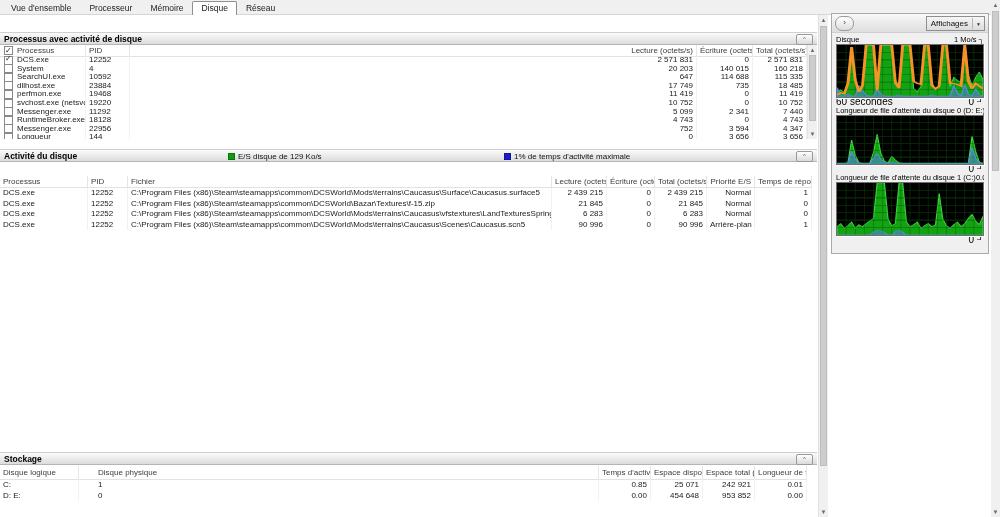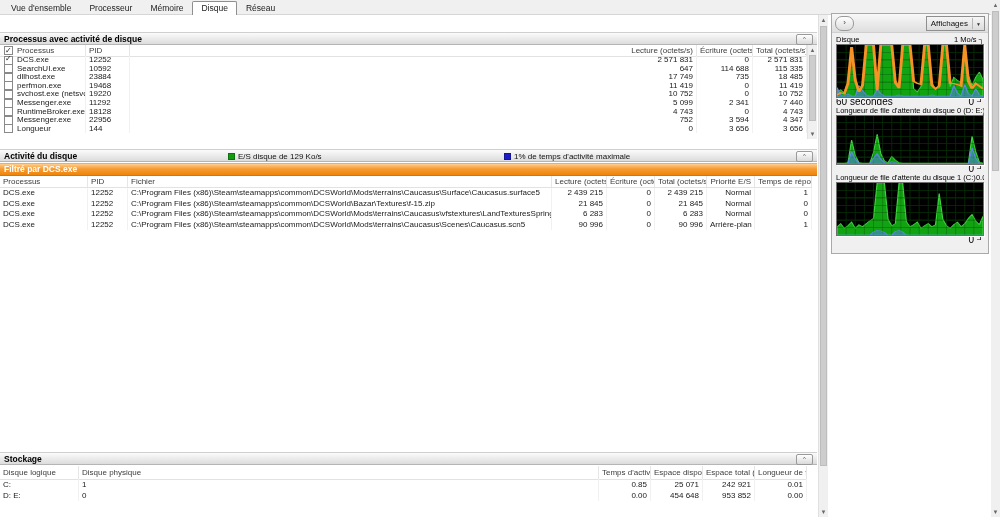--- a/index.html
+++ b/index.html
@@ -56,21 +56,21 @@
   .t2 .c-write,.t2w .c-write{width:48px;}
   .t2 .c-total,.t2w .c-total{width:52px;}
   .t2 .c-prio,.t2w .c-prio{width:48px;text-align:right;}
   .t2 .c-resp,.t2w .c-resp{width:57px;text-align:right;}
   
   .t3w{position:absolute;left:0;top:451px;width:807px;}
   .t3body{position:absolute;left:0;top:13px;width:807px;}
   .t3w .thead-row{height:13px;line-height:13px;}
   .t3 .trow{height:11px;line-height:11px;}
   .t3 .c-logical,.t3w .c-logical{width:79px;}
-  .t3 .c-physical,.t3w .c-physical{flex:1;}
+  .t3 .c-physical,.t3w .c-physical{flex:1;margin-left:16px;}
   .t3 .c-time,.t3w .c-time{width:52px;}
   .t3 .c-avail,.t3w .c-avail{width:52px;}
   .t3 .c-total,.t3w .c-total{width:52px;}
   .t3 .c-queue,.t3w .c-queue{width:52px;}
   
   .vscroll{position:absolute;background:#f0f0f0;}
   .vscroll .arr{position:absolute;left:0;width:100%;height:10px;color:#6a6a6a;font-size:6px;text-align:center;line-height:10px;}
   .vscroll .thumb{position:absolute;left:1px;right:1px;background:#cdcdcd;border:1px solid #bdbdbd;box-sizing:border-box;}
   .t1scroll{left:807px;top:30px;width:10px;height:94px;border-left:1px solid #e4e4e4;box-sizing:border-box;}
   .mainscroll{left:818px;top:15px;width:10px;height:502px;border-left:1px solid #e0e0e0;box-sizing:border-box;}
@@ -124,20 +124,29 @@
           <div class="c c-check"><span class="cb on"></span></div>
           <div class="c c-name">DCS.exe</div>
           <div class="c c-pid">12252</div>
           <div class="c c-sp"></div>
           <div class="c c-read num">2 571 831</div>
           <div class="c c-write num">0</div>
           <div class="c c-total num">2 571 831</div>
         </div>
         <div class="trow">
           <div class="c c-check"><span class="cb"></span></div>
+          <div class="c c-name">System</div>
+          <div class="c c-pid">4</div>
+          <div class="c c-sp"></div>
+          <div class="c c-read num">20 203</div>
+          <div class="c c-write num">140 015</div>
+          <div class="c c-total num">160 218</div>
+        </div>
+        <div class="trow">
+          <div class="c c-check"><span class="cb"></span></div>
           <div class="c c-name">SearchUI.exe</div>
           <div class="c c-pid">10592</div>
           <div class="c c-sp"></div>
           <div class="c c-read num">647</div>
           <div class="c c-write num">114 688</div>
           <div class="c c-total num">115 335</div>
         </div>
         <div class="trow">
           <div class="c c-check"><span class="cb"></span></div>
           <div class="c c-name">dllhost.exe</div>
@@ -214,21 +223,20 @@
     <span class="legend-item" style="left:228px;">
       <span class="legend-swatch" style="background:#129b12;"></span>
       <span>E/S disque de 129 Ko/s</span>
     </span>
     <span class="legend-item" style="left:504px;">
       <span class="legend-swatch" style="background:#1c1cc8;"></span>
       <span>1% de temps d'activité maximale</span>
     </span>
     <span class="collapse-btn">^</span>
   </div>
-  <div class="filterbar" style="top:148px;">Filtré par DCS.exe</div>
   <div class="t2w">
     <div class="thead-row" id="t2head">
         <div class="c c-name">Processus</div>
         <div class="c c-pid">PID</div>
         <div class="c c-file">Fichier</div>
         <div class="c c-read num">Lecture (octets/s)</div>
         <div class="c c-write num">Écriture (octets/s)</div>
         <div class="c c-total num">Total (octets/s)</div>
         <div class="c c-prio">Priorité E/S</div>
         <div class="c c-resp">Temps de répo...</div>

